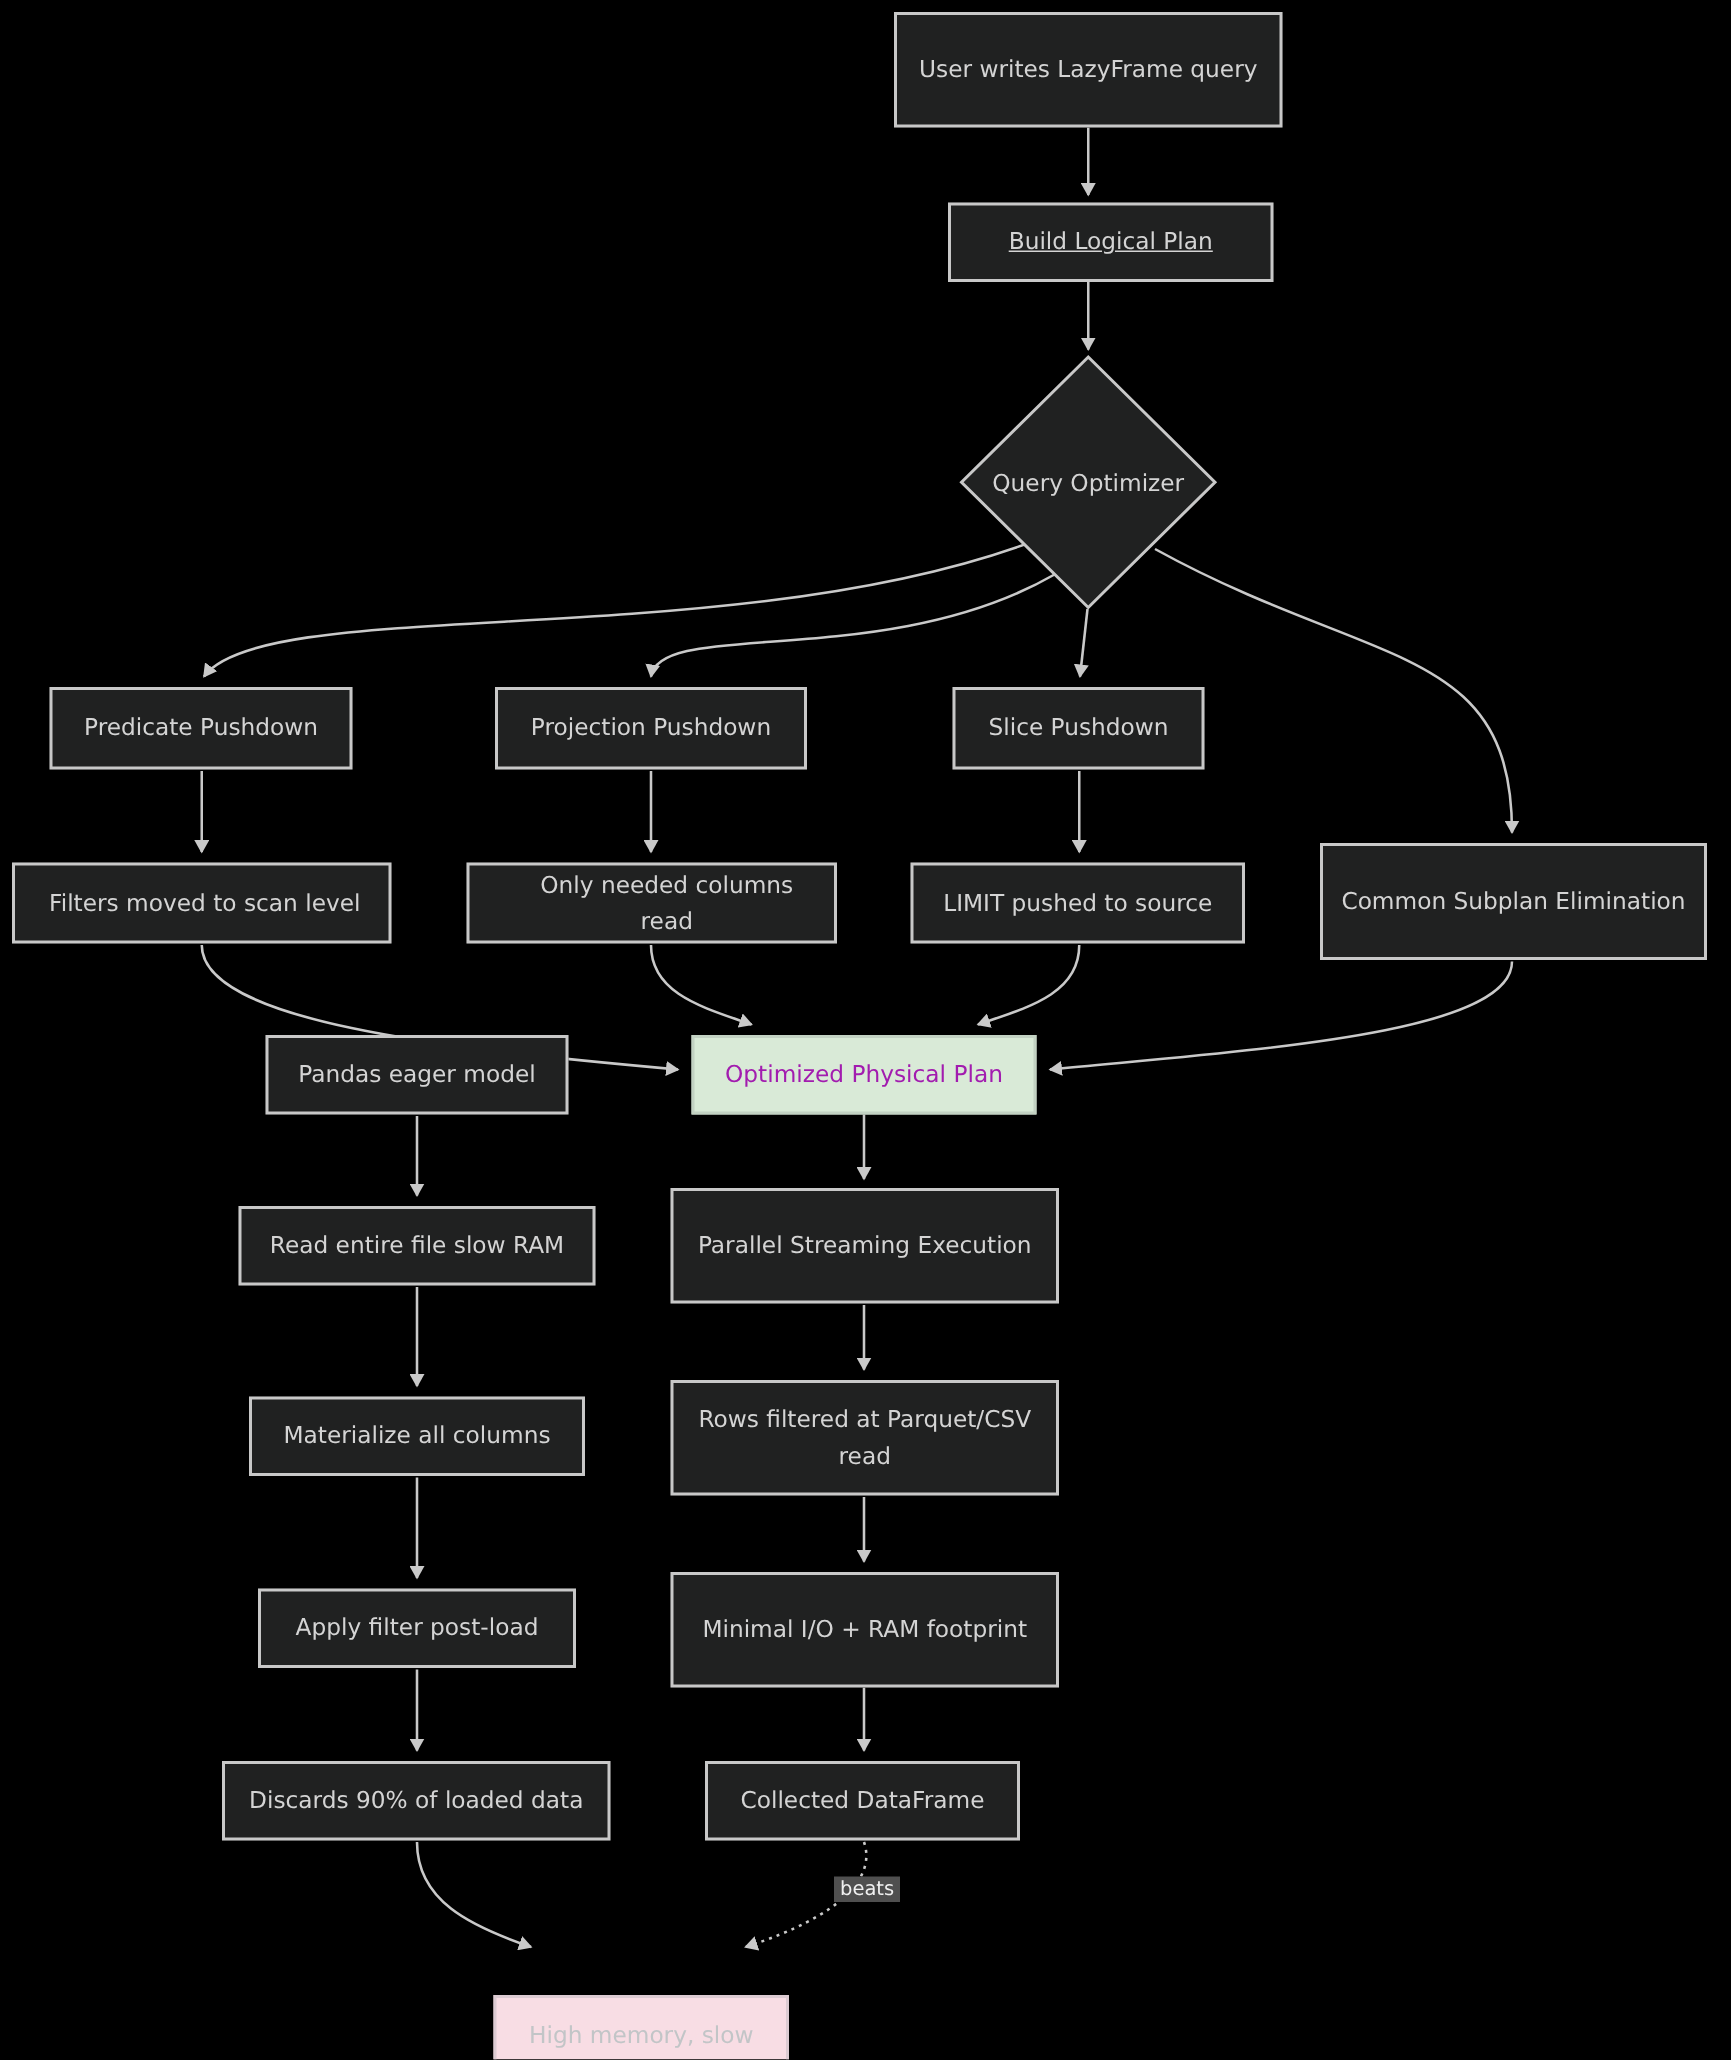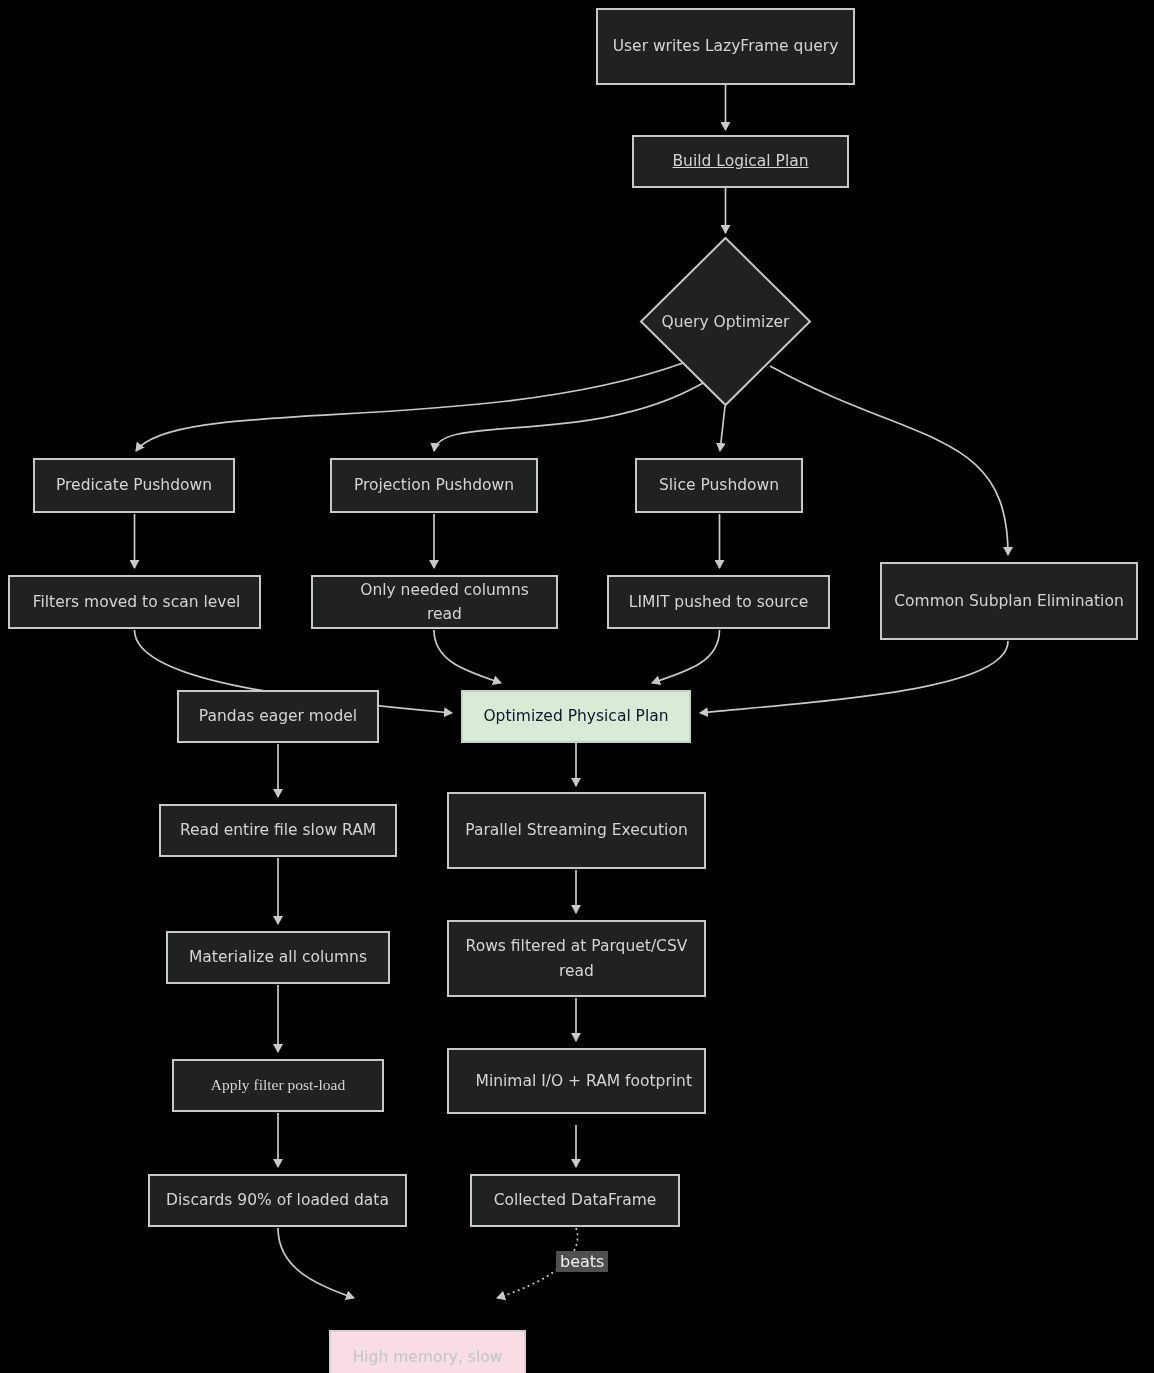--- a/index.html
+++ b/index.html
@@ -9,30 +9,30 @@
   }
   svg.edges { position:absolute; left:0; top:0; width:1154px; height:1373px; }
   .edge { stroke:#c9c9c9; stroke-width:1.7; fill:none; }
   .edge.dotted { stroke-dasharray:2 3.4; }
   .node {
     position:absolute; box-sizing:border-box;
     background:#202121; border:2px solid #c8c8c8; color:#d4d4d4;
     display:flex; align-items:center; justify-content:center; text-align:center;
     font-size:15.5px; line-height:1.55; padding:4px 12px;
   }
-  .node.green { background:#d9ead7; border-color:#c3d2c3; color:#0f172a; }
+  .node.green { background:#d9ead7; border-color:#c3d2c3; color:#a21caf; }
   .node.pink  { background:#f8dde4; border-color:#dccbd2; color:#c2c5c7; }
   .diamond-label {
     position:absolute; left:641px; top:238px; width:169px; height:167px;
     display:flex; align-items:center; justify-content:center;
     color:#d4d4d4; font-size:15.5px; text-align:center;
   }
   .edge-label {
     position:absolute; left:556px; top:1251px;
-    background:#4f4f4f; color:#f0f0f0; font-size:16px; padding:1px 4px;
+    background:#4f4f4f; color:#f0f0f0; font-size:13px; padding:1px 4px;
   }
 </style>
 </head>
 <body>
 
 <div class="canvas">
 
   <svg class="edges" viewBox="0 0 1154 1373">
     <defs>
       <marker id="arrow" viewBox="0 0 10 10" refX="8" refY="5" markerWidth="10" markerHeight="10" markerUnits="userSpaceOnUse" orient="auto-start-reverse">
@@ -132,25 +132,25 @@
   </div>
 
   <div class="node" style="left:166px; top:931px; width:224px; height:53px;">
     <span>Materialize all columns</span>
   </div>
 
   <div class="node" style="left:447px; top:920px; width:259px; height:77px;">
     <span>Rows filtered at Parquet/CSV read</span>
   </div>
 
-  <div class="node" style="left:172px; top:1059px; width:212px; height:53px;font-family:Liberation Serif, serif;">
+  <div class="node" style="left:172px; top:1059px; width:212px; height:53px;">
     <span>Apply filter post-load</span>
   </div>
 
-  <div class="node" style="left:447px; top:1048px; width:259px; height:66px;justify-content:flex-end;">
+  <div class="node" style="left:447px; top:1048px; width:259px; height:77px;">
     <span>Minimal I/O + RAM footprint</span>
   </div>
 
   <div class="node" style="left:148px; top:1174px; width:259px; height:53px;">
     <span>Discards 90% of loaded data</span>
   </div>
 
   <div class="node" style="left:470px; top:1174px; width:210px; height:53px;">
     <span>Collected DataFrame</span>
   </div>

